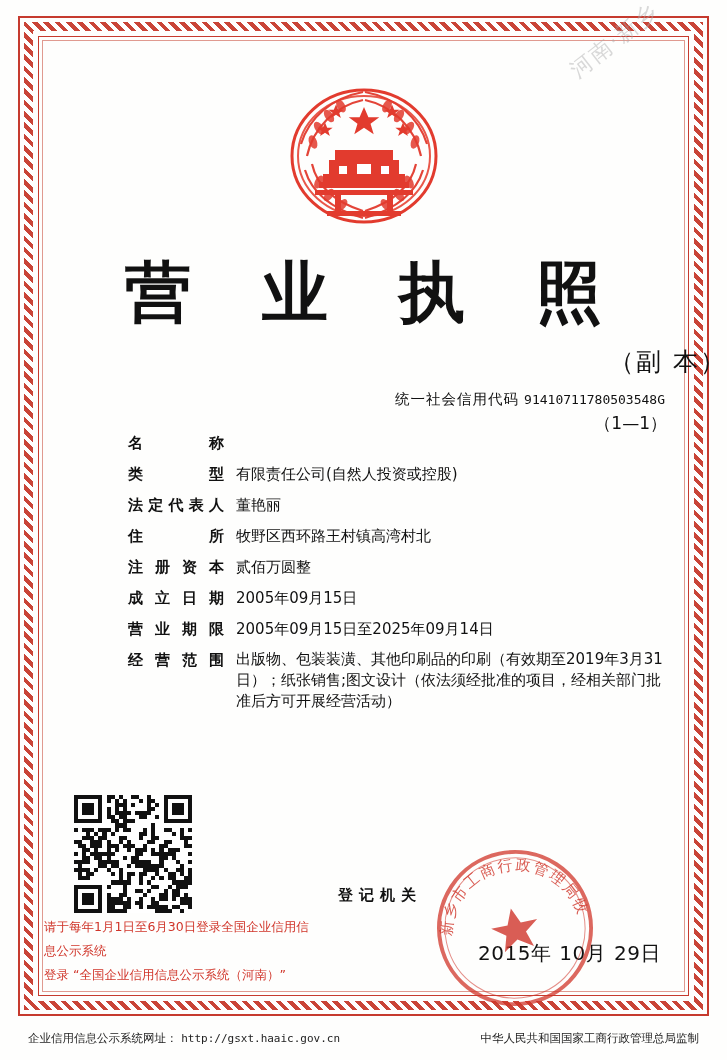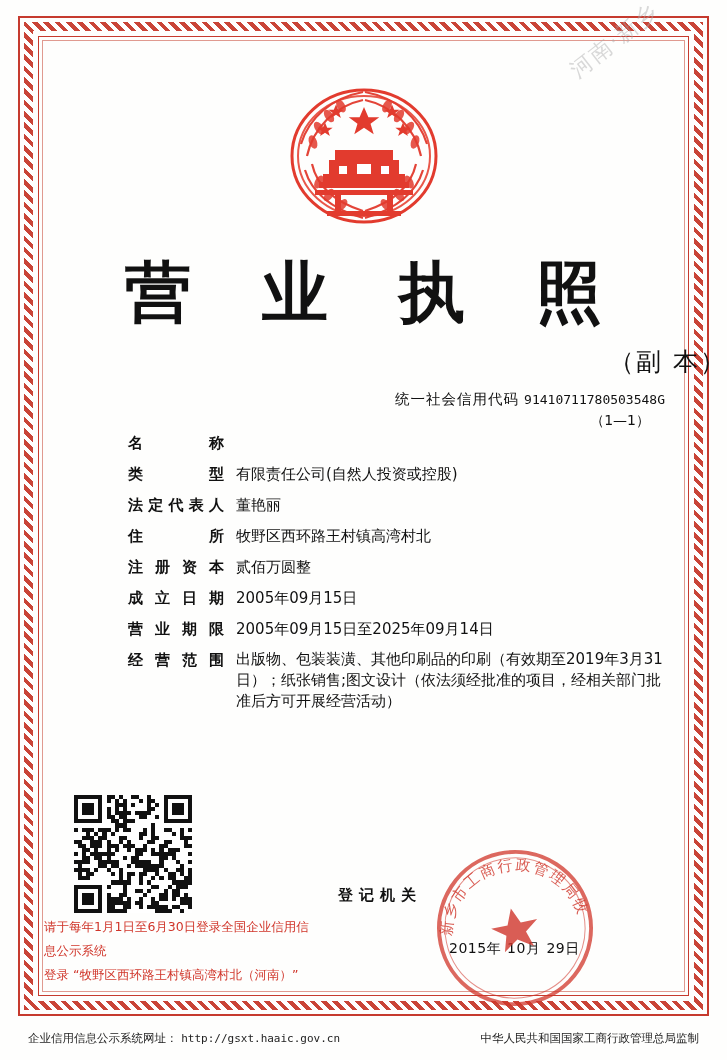--- a/index.html
+++ b/index.html
@@ -113,22 +113,22 @@
   }
   .credit-line .label { letter-spacing: 1px; }
   .credit-line .code {
     font-family: "DejaVu Sans Mono", "Liberation Mono", monospace;
     font-size: 13px;
     letter-spacing: 0px;
   }
   .page-index {
     position: absolute;
     top: 412px;
-    right: 77px;
-    font-size: 14px;
+    right: 60px;
+    font-size: 17px;
     color: #111;
     font-family: "DejaVu Sans", sans-serif;
   }
 
   
   .fields {
     position: absolute;
     top: 432px;
     left: 100px;
     right: 58px;
@@ -196,23 +196,23 @@
     position: absolute;
     left: 338px;
     top: 886px;
     font-size: 15px;
     font-weight: 700;
     letter-spacing: 6px;
     color: #111;
   }
   .reg-date {
     position: absolute;
-    left: 449px;
+    left: 478px;
     top: 940px;
-    font-size: 14px;
+    font-size: 20px;
     color: #111;
     letter-spacing: 1px;
   }
   .reg-date .num {
     font-family: "DejaVu Sans", sans-serif;
     letter-spacing: 0.5px;
   }
 
   
   .seal {
@@ -789,21 +789,21 @@
           <rect x="21" y="28" width="1" height="1"></rect>
           <rect x="22" y="28" width="1" height="1"></rect>
           <rect x="23" y="28" width="1" height="1"></rect>
           <rect x="26" y="28" width="1" height="1"></rect>
         </g>
     </svg>
   </div>
 
   <div class="qr-note">
     <div class="u">请于每年1月1日至6月30日登录全国企业信用信息公示系统</div>
-    <div class="u">登录 “牧野区西环路王村镇高湾村北（河南）”</div>
+    <div class="u">登录 “全国企业信用信息公示系统（河南）”</div>
   </div>
 
   <div class="reg-authority">登记机关</div>
 
   <div class="reg-date">
     <span class="num">2015</span><span>年</span>
     <span class="num">10</span><span>月</span>
     <span class="num">29</span><span>日</span>
   </div>
 

